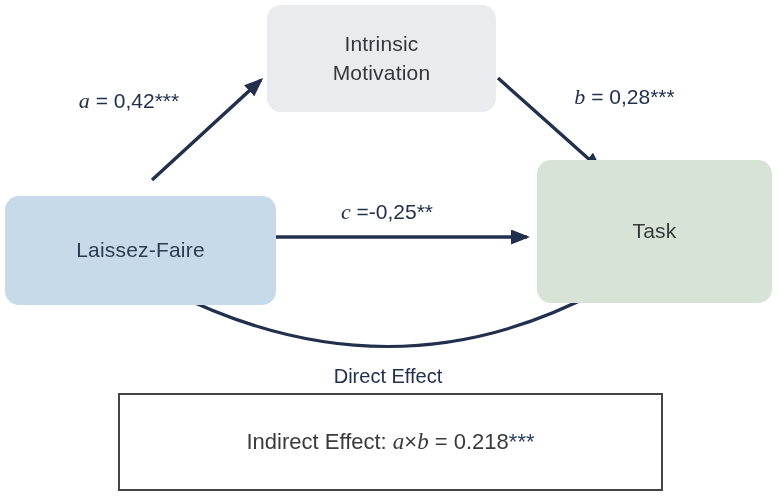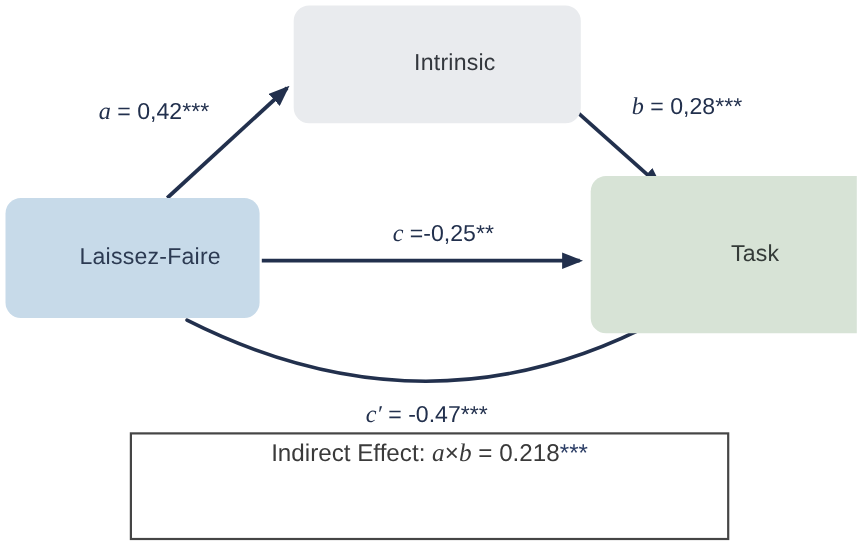--- a/index.html
+++ b/index.html
@@ -24,68 +24,68 @@
     position: absolute;
     border-radius: 14px;
     display: flex;
     flex-direction: column;
     align-items: center;
     justify-content: center;
     text-align: center;
     font-size: 21px;
     line-height: 1.38;
     letter-spacing: 0.2px;
-    padding-left: 32px;
   }
   .node-mediator {
     left: 267px; top: 5px; width: 229px; height: 107px;
     background: var(--bg-mediator);
     color: var(--text-mediator);
   }
   .node-iv {
-    left: 5px; top: 180px; width: 199px; height: 109px;
+    left: 5px; top: 196px; width: 271px; height: 109px;
     background: var(--bg-iv);
     color: var(--text-iv);
   }
   .node-dv {
     left: 537px; top: 160px; width: 235px; height: 143px;
     background: var(--bg-dv);
     color: var(--text-dv);
   }
   .plabel {
     position: absolute;
     color: var(--line);
     font-size: 21px;
     text-align: center;
     white-space: pre;
   }
   .plabel i {
     font-style: italic;
     font-family: "Liberation Serif", "DejaVu Serif", serif;
     font-size: 22px;
   }
-  .plabel-a { left: 55px;  top: 88px;  width: 170px; }
+  .plabel-a { left: 44px;  top: 88px;  width: 170px; }
   .plabel-b { left: 537px; top: 84px;  width: 175px; }
-  .plabel-c { left: 318px; top: 199px; width: 170px; }
+  .plabel-c { left: 302px; top: 199px; width: 170px; }
   .plabel-cprime { left: 278px; top: 300px; width: 220px; line-height: 1.45; }
   .direct-effect {
     display: inline-block;
     background: #ffffff;
     padding: 0 12px;
     font-size: 20px;
   }
   .result-panel {
     position: absolute;
     left: 118px; top: 393px; width: 545px; height: 98px;
     box-sizing: border-box;
     border: 2px solid var(--result-border);
     background: #ffffff;
     display: flex;
     flex-direction: column;
     align-items: center;
+    justify-content: center;
     text-align: center;
     font-size: 22px;
     line-height: 1.5;
     color: var(--result-text);
     white-space: pre;
   }
   .result-panel i {
     font-style: italic;
     font-family: "Liberation Serif", "DejaVu Serif", serif;
     font-size: 23px;
@@ -104,38 +104,38 @@
       </marker>
     </defs>
     <path d="M152,180 L261,80" fill="none" stroke-width="3.4" marker-end="url(#arrowhead)" stroke="#22304d"></path>
     <path d="M498,78 L600,169" fill="none" stroke-width="3.4" marker-end="url(#arrowhead)" stroke="#22304d"></path>
     <path d="M238,237 L527,237" fill="none" stroke-width="3.4" marker-end="url(#arrowhead)" stroke="#22304d"></path>
     <path d="M170,291 Q390,402 599,291" fill="none" stroke-width="3.2" stroke-linecap="round" stroke="#22304d"></path>
   </svg>
 
   <div class="node node-mediator">
     <span>Intrinsic</span>
+    <span>Motivation</span>
   </div>
 
   <div class="node node-iv">
     <span>Laissez-Faire</span>
   </div>
 
   <div class="node node-dv">
     <span>Task</span>
   </div>
 
   <div class="plabel plabel-a"><i>a</i><span> = 0,42***</span></div>
 
   <div class="plabel plabel-b"><i>b</i><span> = 0,28***</span></div>
 
   <div class="plabel plabel-c"><i>c</i><span> =-0,25**</span></div>
 
   <div class="plabel plabel-cprime">
-    <div><i>c′</i><span> = -0.47***</span></div>
     <div><span class="direct-effect">Direct Effect</span></div>
   </div>
 
   <div class="result-panel">
     <div><span>Indirect Effect: </span><i>a</i><span>×</span><i>b</i><span> = 0.218</span><span class="stars">***</span></div>
   </div>
 
 </div>
 
 </body></html>

